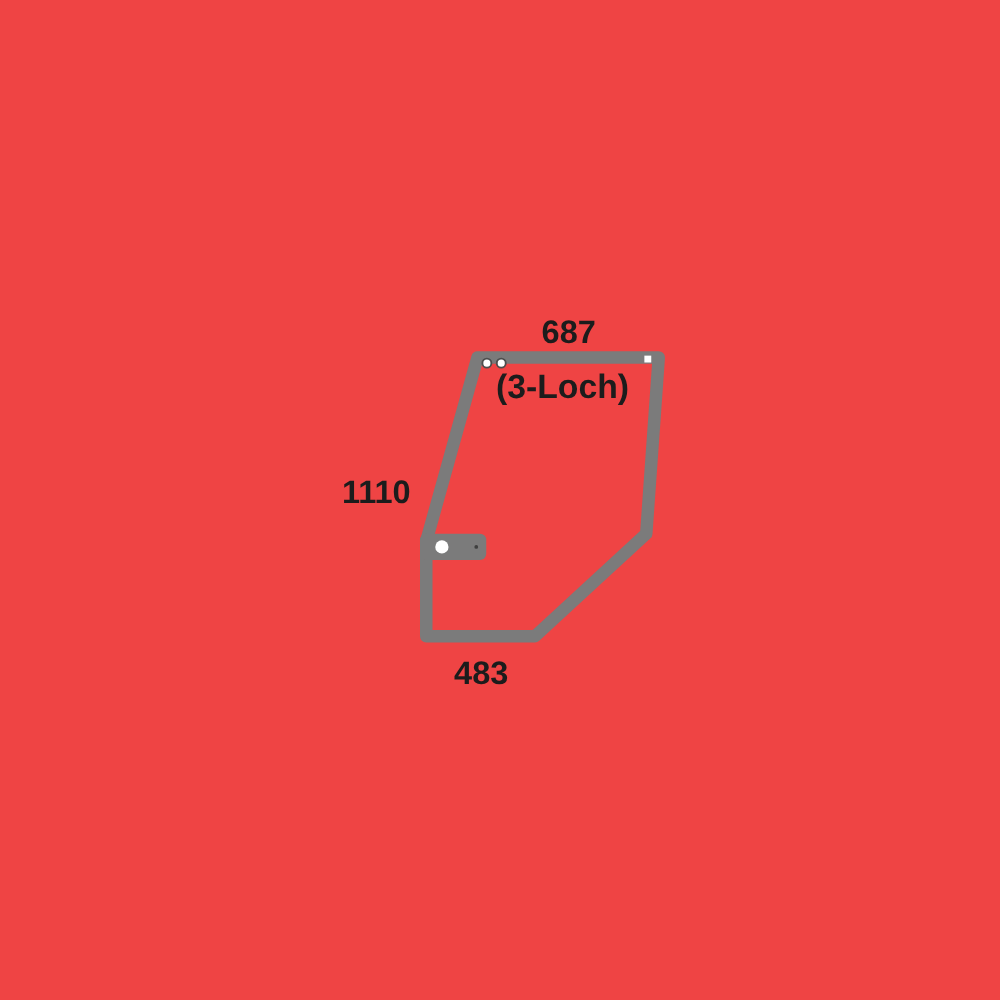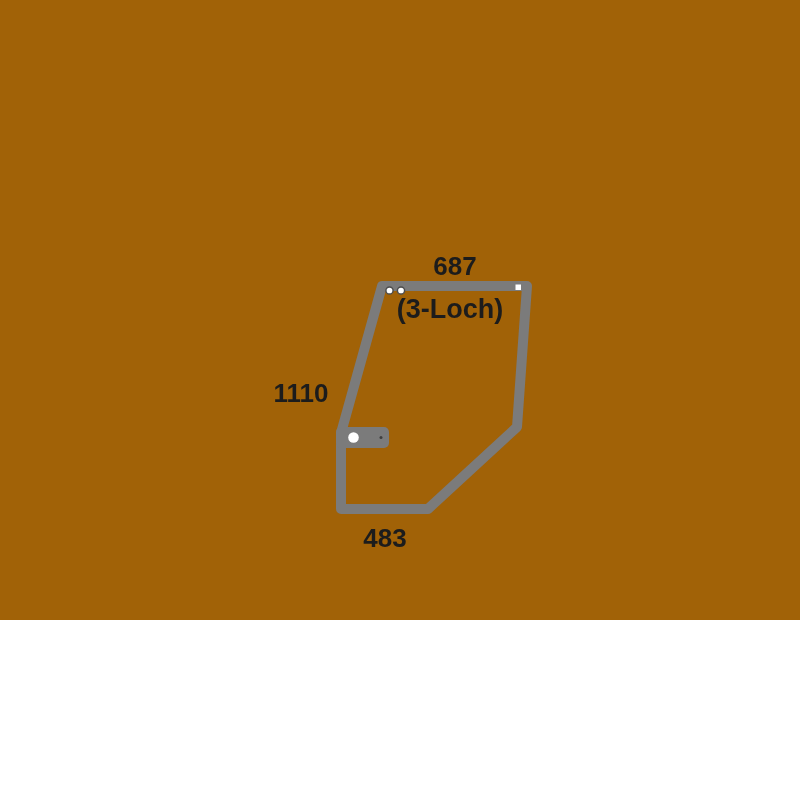--- a/index.html
+++ b/index.html
@@ -7,22 +7,22 @@
     padding: 0;
     background: #ffffff;
     width: 800px;
     height: 800px;
     overflow: hidden;
     font-family: "Liberation Sans", sans-serif;
   }
   .canvas {
     position: relative;
     width: 800px;
-    height: 620px;
-    background: #a16207;
+    height: 800px;
+    background: #ef4444;
   }
   svg { display: block; }
   .dim-label {
     font-family: "Liberation Sans", sans-serif;
     font-weight: bold;
     font-size: 26px;
   }
   .note-label {
     font-family: "Liberation Sans", sans-serif;
     font-weight: bold;

